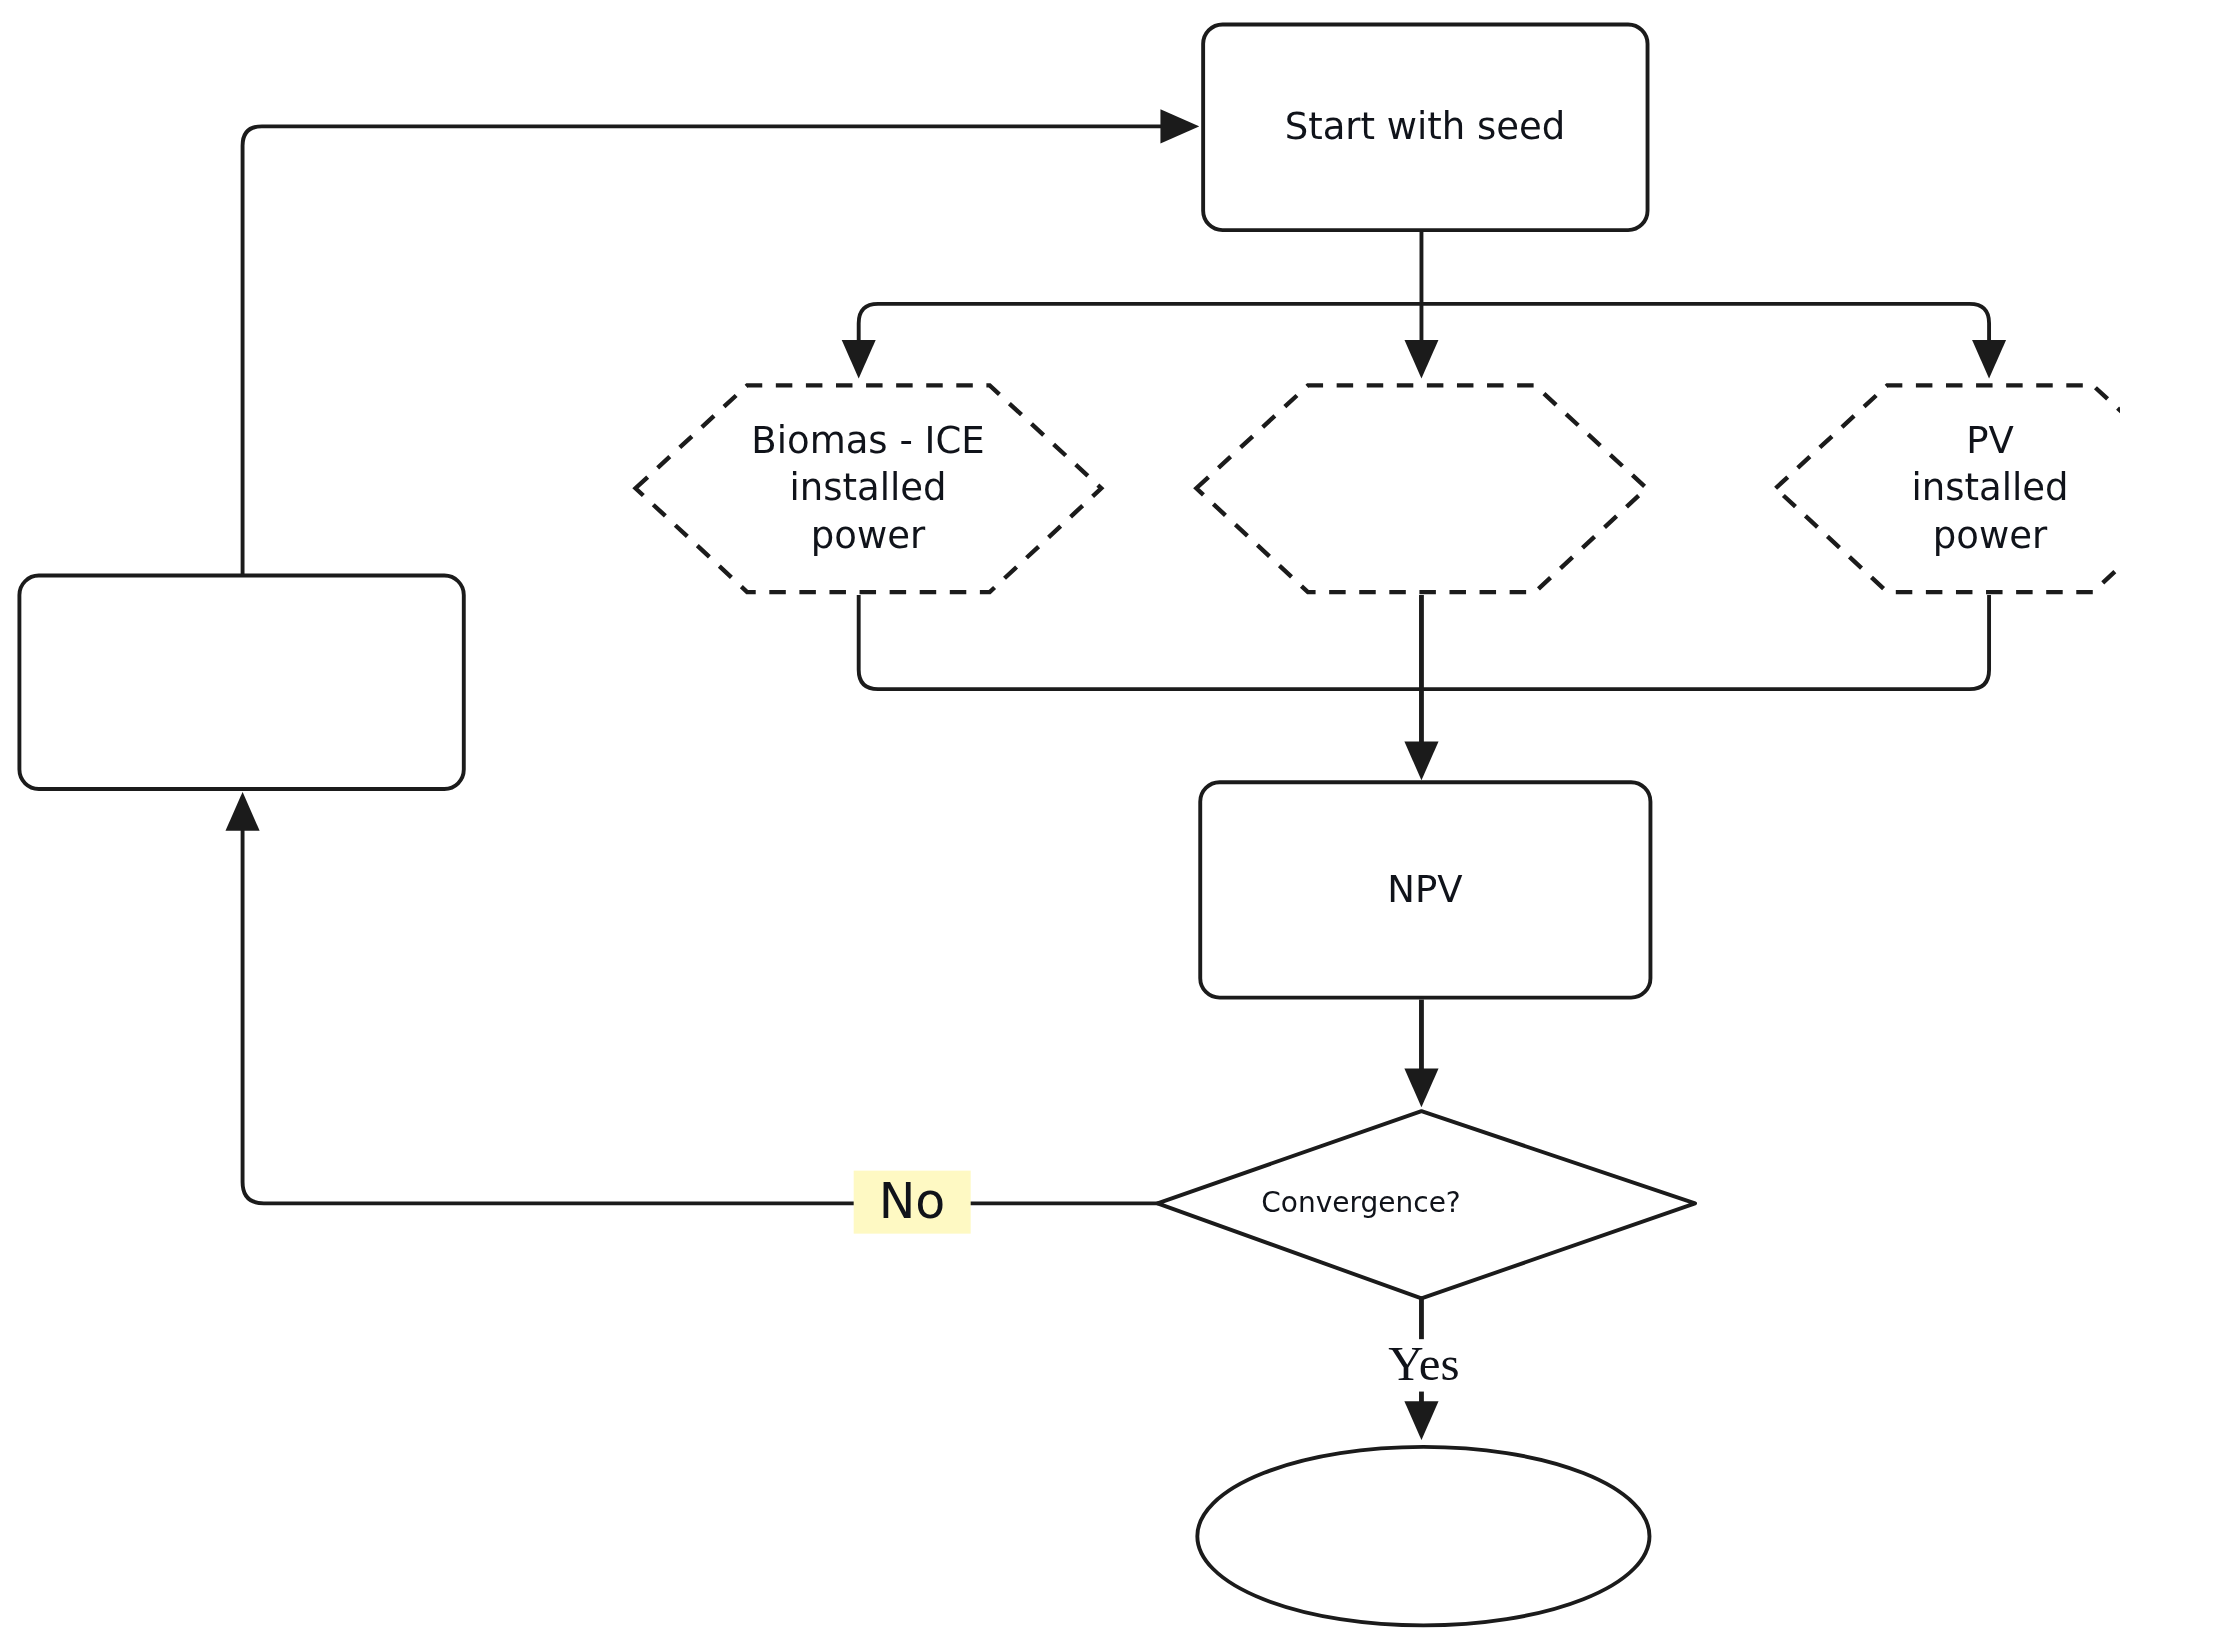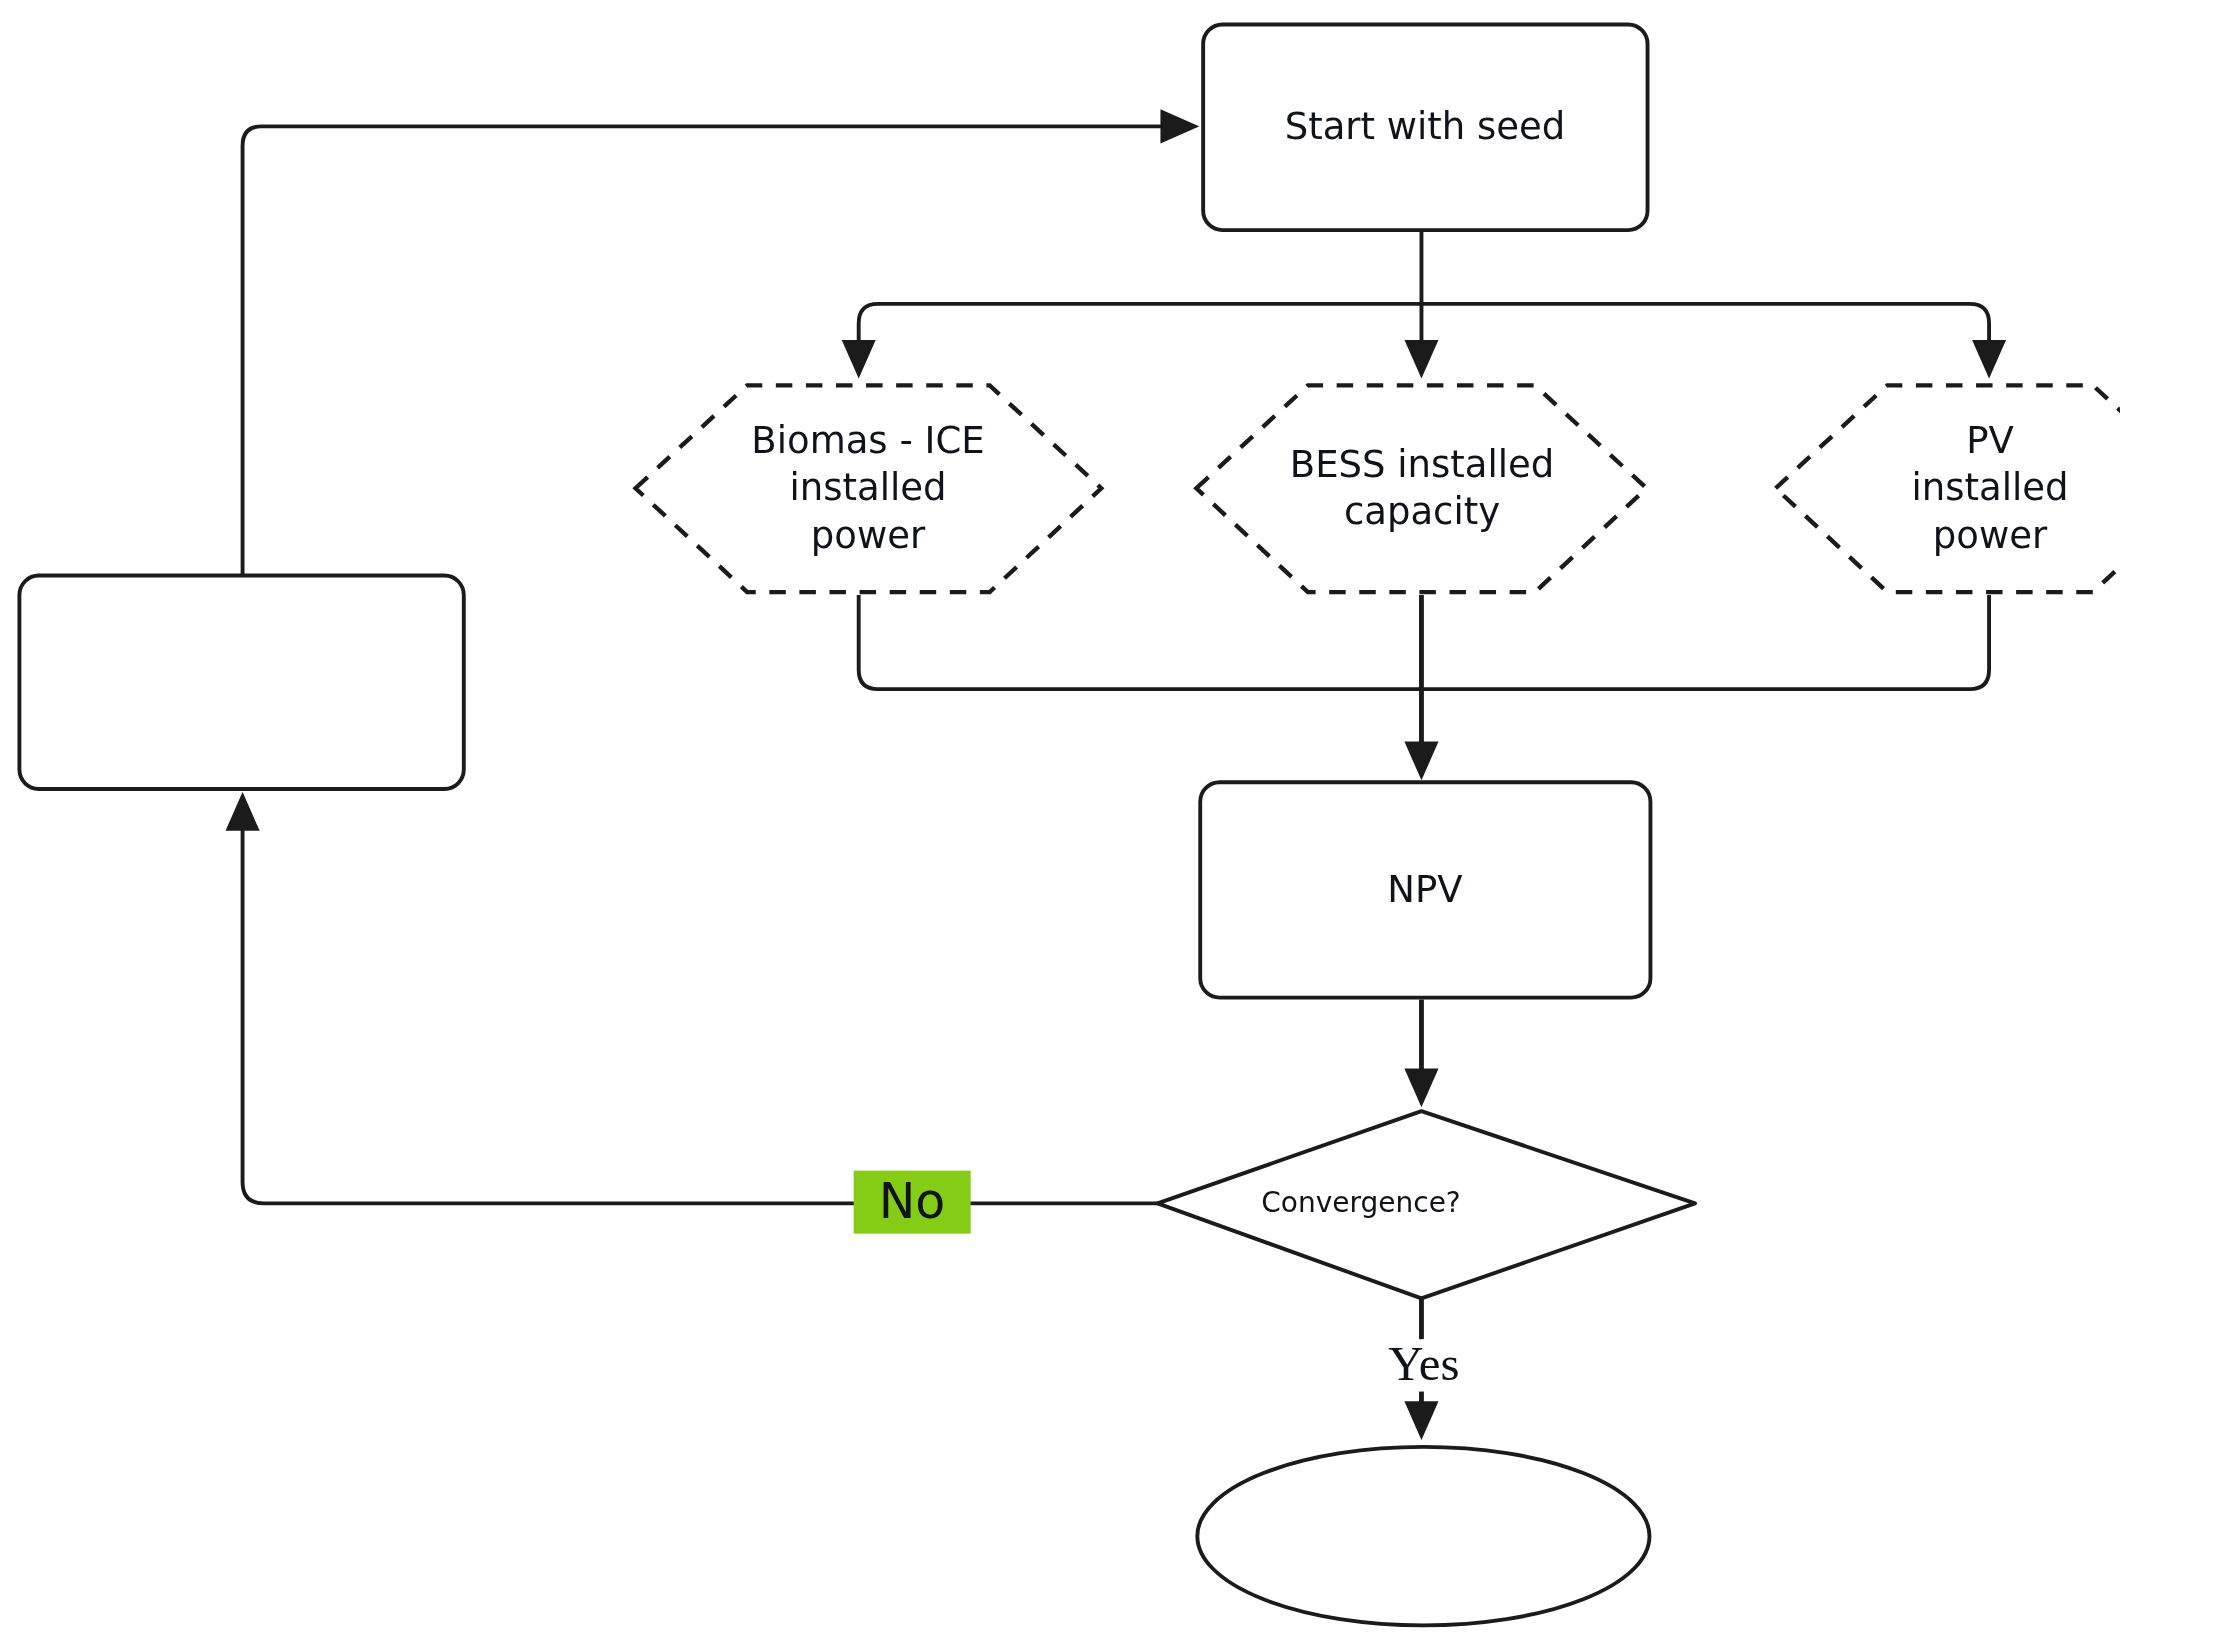--- a/index.html
+++ b/index.html
@@ -38,21 +38,21 @@
     white-space: pre-line;
     color: #10131a;
     line-height: 1.28;
     font-weight: 500;
   }
   .edge-label {
     font-size: 49px;
     font-weight: 400;
   }
   .edge-label.no-bg {
-    background: #84cc16;
+    background: #fef9c3;
     padding: 0 25px;
   }
 </style>
 </head>
 <body>
 
 <div class="stage">
 
   <svg class="wires" viewBox="0 0 2288 1695" xmlns="http://www.w3.org/2000/svg">
     <defs>
@@ -99,22 +99,20 @@
 
     <ellipse class="shape" cx="1467" cy="1583" rx="233" ry="92" stroke-width="4"></ellipse>
   </svg>
 
   <div class="label" style="left:1425px; top:127px; font-size:37px;">Start with seed</div>
 
   <div class="label" style="left:868px; top:488px; font-size:37px;">Biomas - ICE
 installed
 power</div>
 
-  <div class="label" style="left:1422px; top:488px; font-size:37px;">BESS installed
-capacity</div>
 
   <div class="label" style="left:1990px; top:488px; font-size:37px;">PV installed
 power</div>
 
 
   <div class="label" style="left:1425px; top:890px; font-size:37px;">NPV</div>
 
   <div class="label" style="left:1361px; top:1203px; font-size:28px;">Convergence?</div>
 
 

